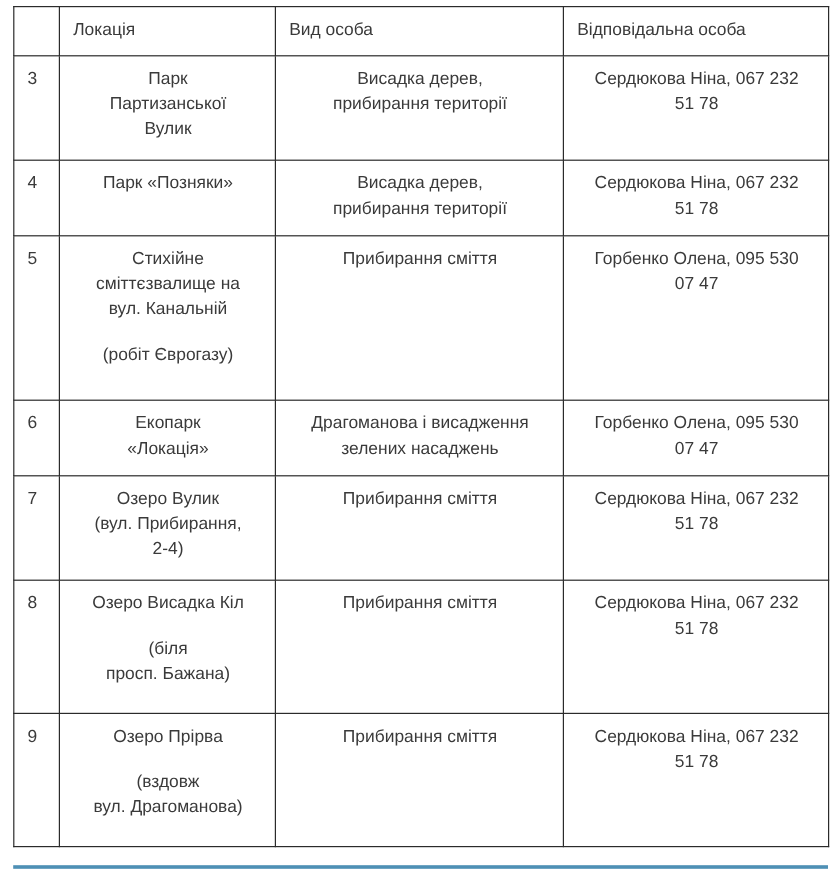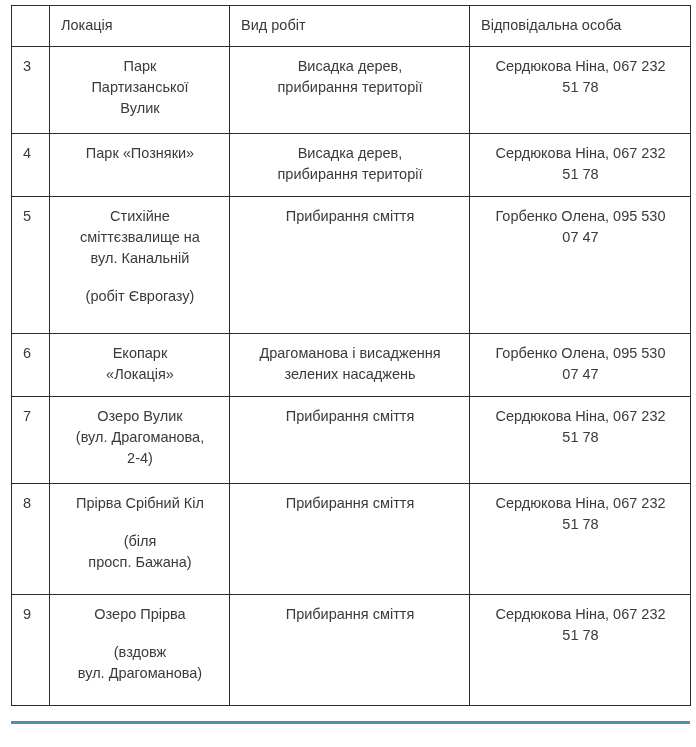--- a/index.html
+++ b/index.html
@@ -113,21 +113,21 @@
       <colgroup>
         <col class="c-num">
         <col class="c-loc">
         <col class="c-work">
         <col class="c-resp">
       </colgroup>
       <thead>
         <tr class="r-head">
           <td class="num"></td>
           <td>Локація</td>
-          <td>Вид робіт</td>
+          <td>Вид особа</td>
           <td>Відповідальна особа</td>
         </tr>
       </thead>
       <tbody id="tbody">
           <tr class="r3">
             <td class="num">3</td>
             <td>
               <span class="cell-line">Парк</span>
               <span class="cell-line">Партизанської</span>
               <span class="cell-line">Вулик</span>
@@ -184,35 +184,35 @@
             </td>
             <td>
               <span class="cell-line">Горбенко Олена, 095 530</span>
               <span class="cell-line">07 47</span>
             </td>
           </tr>
           <tr class="r7">
             <td class="num">7</td>
             <td>
               <span class="cell-line">Озеро Вулик</span>
-              <span class="cell-line">(вул. Драгоманова,</span>
+              <span class="cell-line">(вул. Прибирання,</span>
               <span class="cell-line">2-4)</span>
             </td>
             <td>
               <span class="cell-line">Прибирання сміття</span>
             </td>
             <td>
               <span class="cell-line">Сердюкова Ніна, 067 232</span>
               <span class="cell-line">51 78</span>
             </td>
           </tr>
           <tr class="r8">
             <td class="num">8</td>
             <td>
-              <span class="cell-line">Прірва Срібний Кіл</span>
+              <span class="cell-line">Озеро Висадка Кіл</span>
               <span class="cell-gap"></span>
               <span class="cell-line">(біля</span>
               <span class="cell-line">просп. Бажана)</span>
             </td>
             <td>
               <span class="cell-line">Прибирання сміття</span>
             </td>
             <td>
               <span class="cell-line">Сердюкова Ніна, 067 232</span>
               <span class="cell-line">51 78</span>

